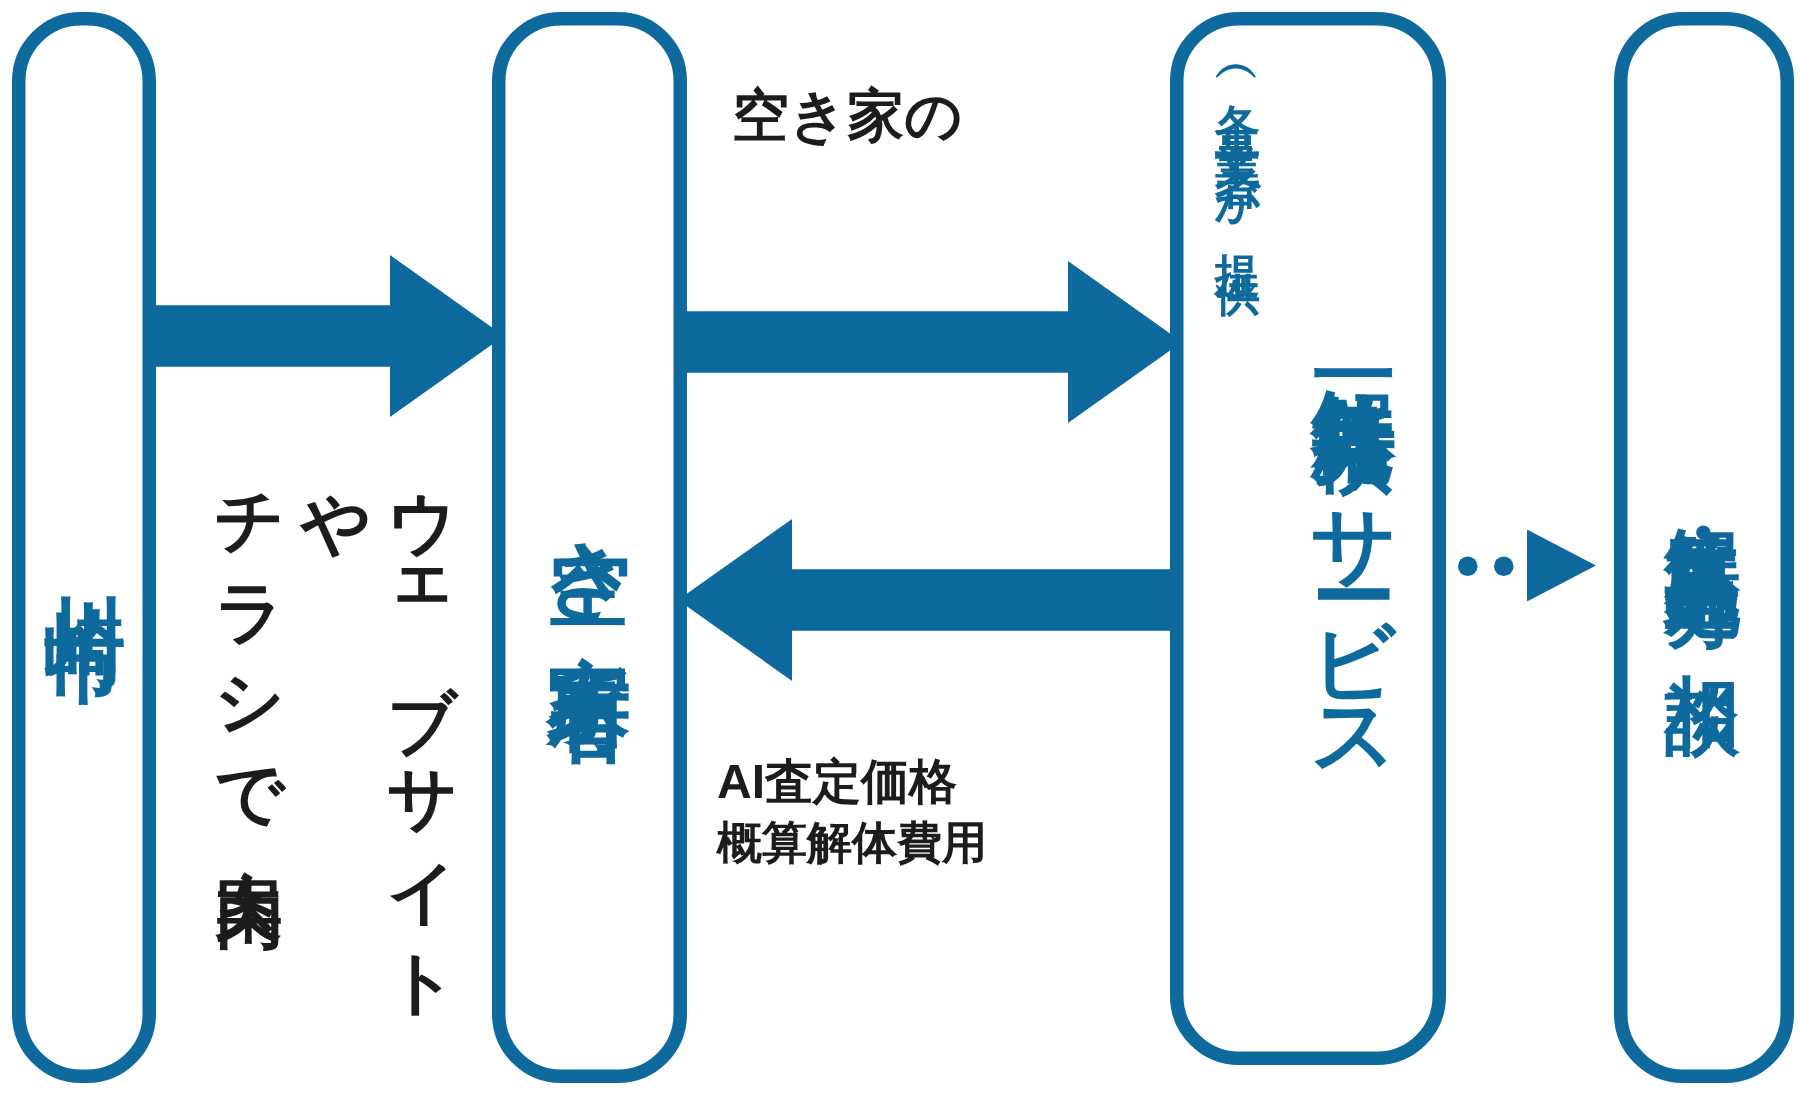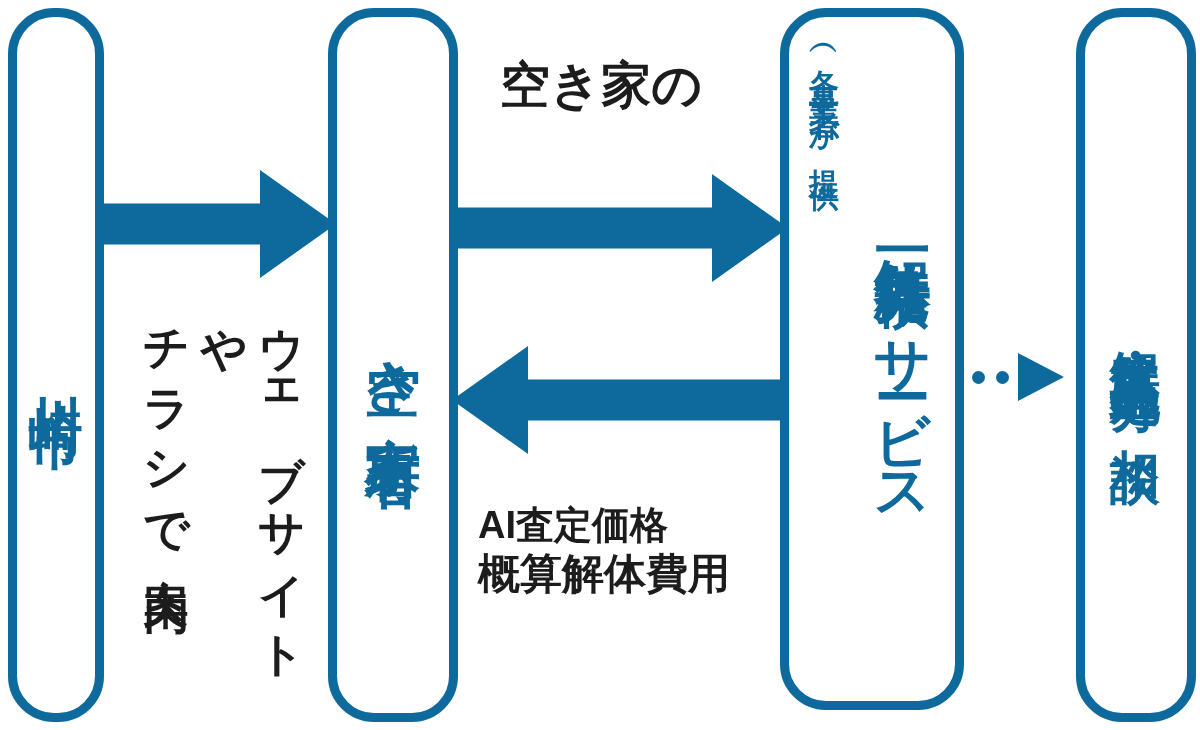--- a/index.html
+++ b/index.html
@@ -82,24 +82,24 @@
   }
 
   
   .hlabel {
     position: absolute;
     color: var(--ink, #1c1c1c);
     font-weight: bold;
     line-height: 1.22;
     white-space: nowrap;
   }
-  .label-info { left: 500px; top: 55px; font-size: 50px; }
+  .label-info { left: 488px; top: 55px; font-size: 38px; }
   .label-assessment { left: 478px; top: 502px; }
-  .label-assessment .l1 { font-size: 38px; }
-  .label-assessment .l2 { font-size: 42px; margin-top: 4px; font-family: Liberation Mono, monospace; }
+  .label-assessment .l1 { font-size: 32px; }
+  .label-assessment .l2 { font-size: 30px; margin-top: 4px; }
 
   .vlabel {
     position: absolute;
     writing-mode: vertical-rl;
     text-orientation: mixed;
     color: var(--ink, #1c1c1c);
     font-weight: bold;
     line-height: 1.25;
   }
   .label-guide { left: 138px; top: 296px; height: 420px; font-size: 46px; letter-spacing: 9px; }

